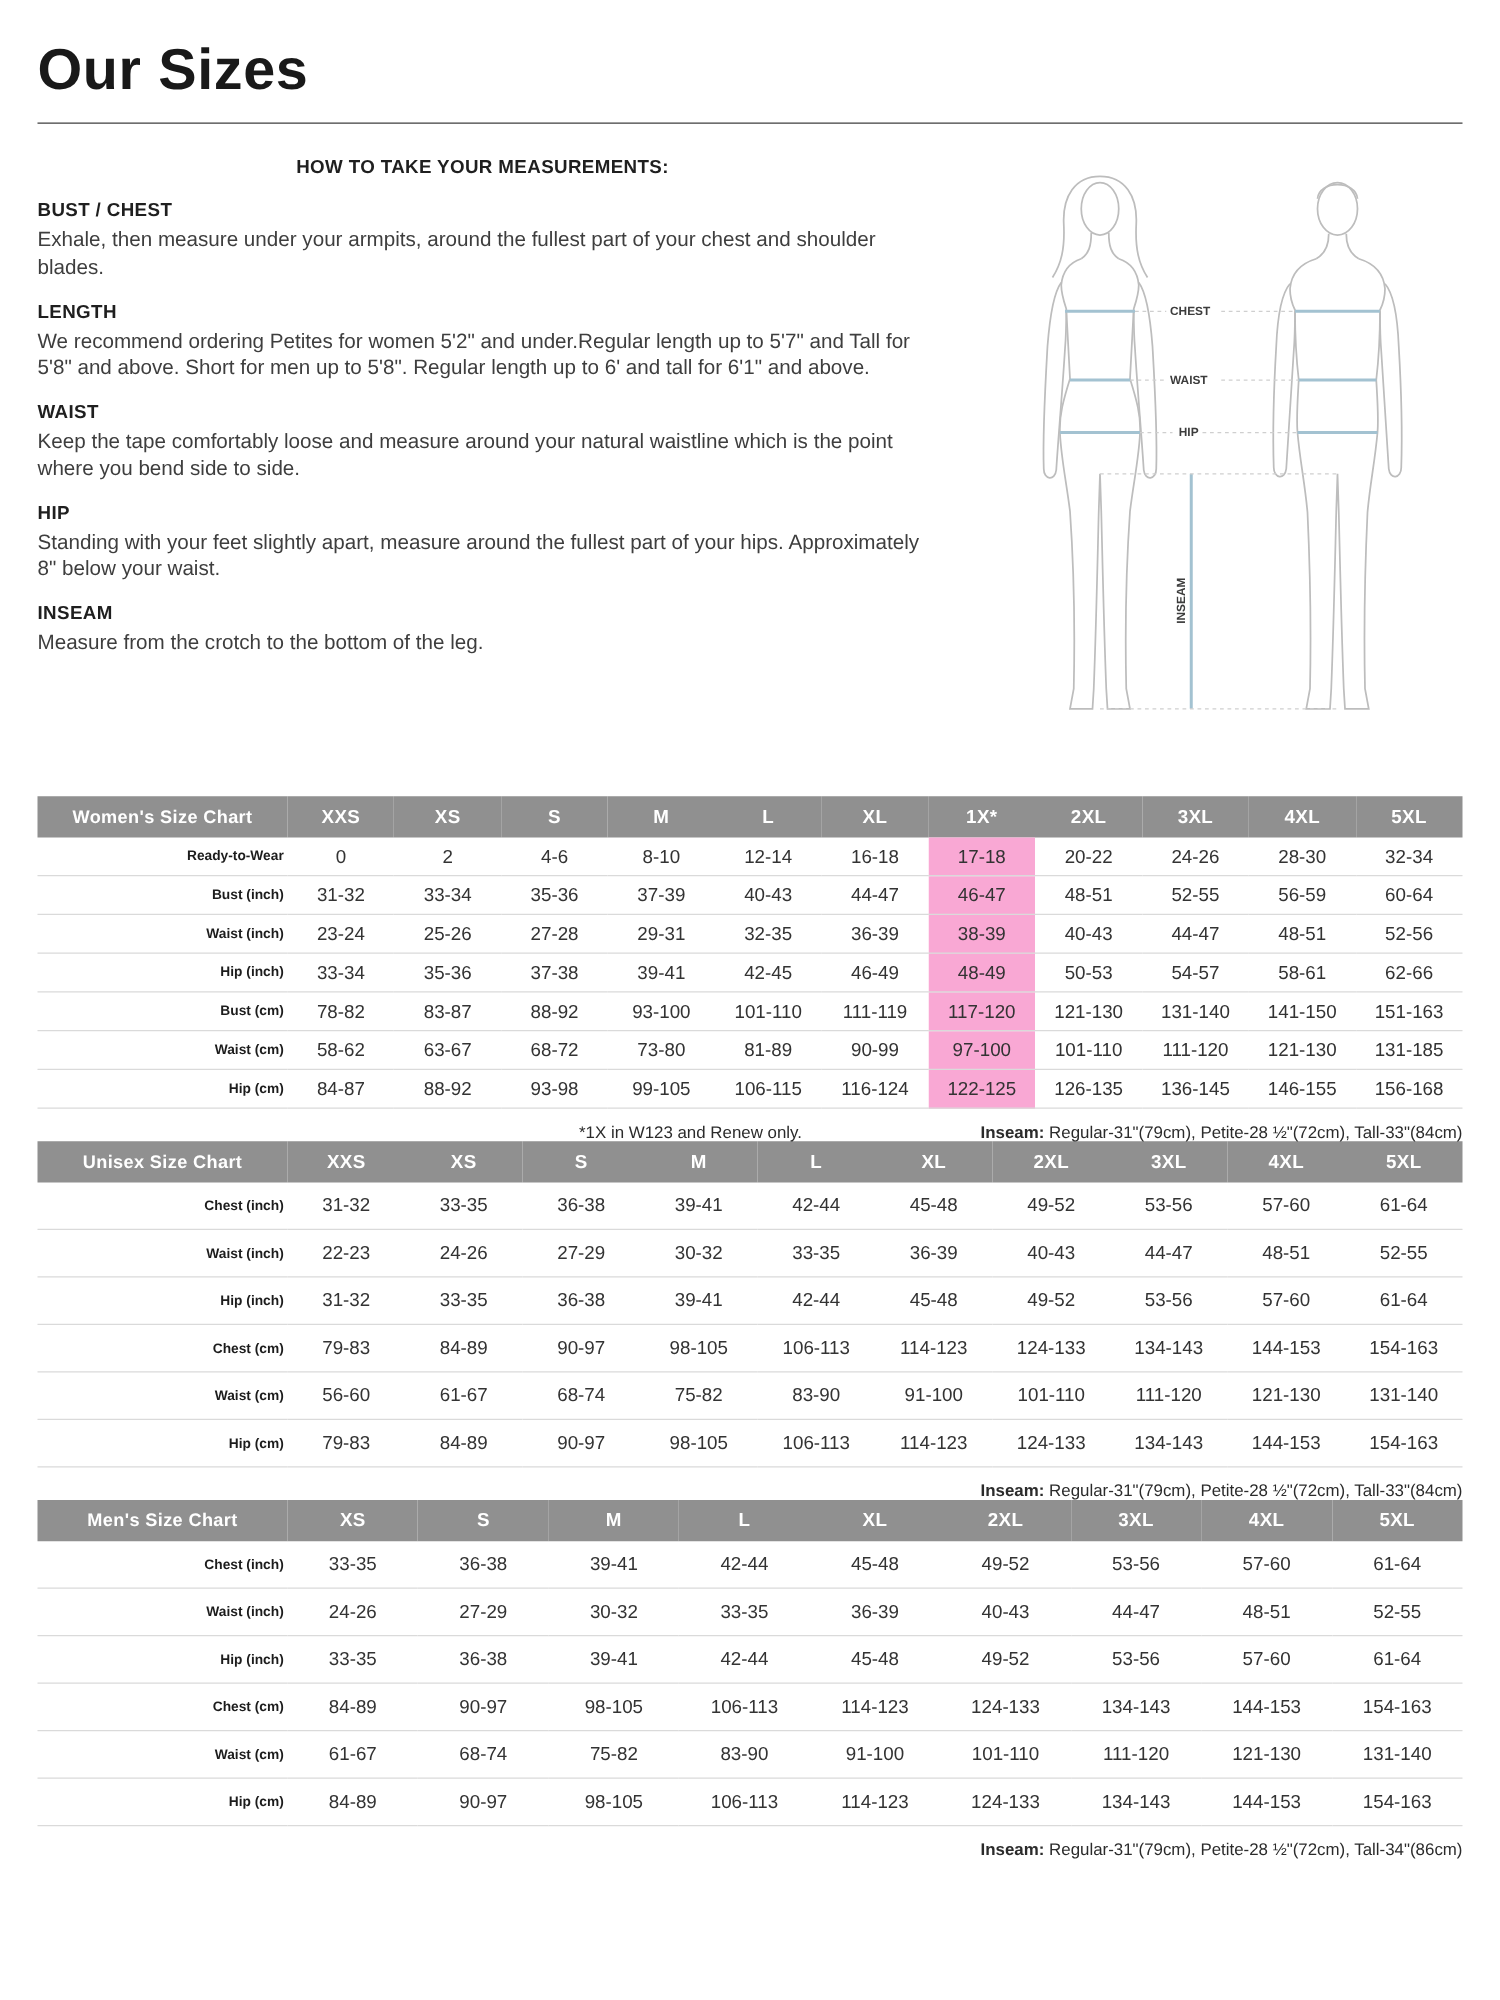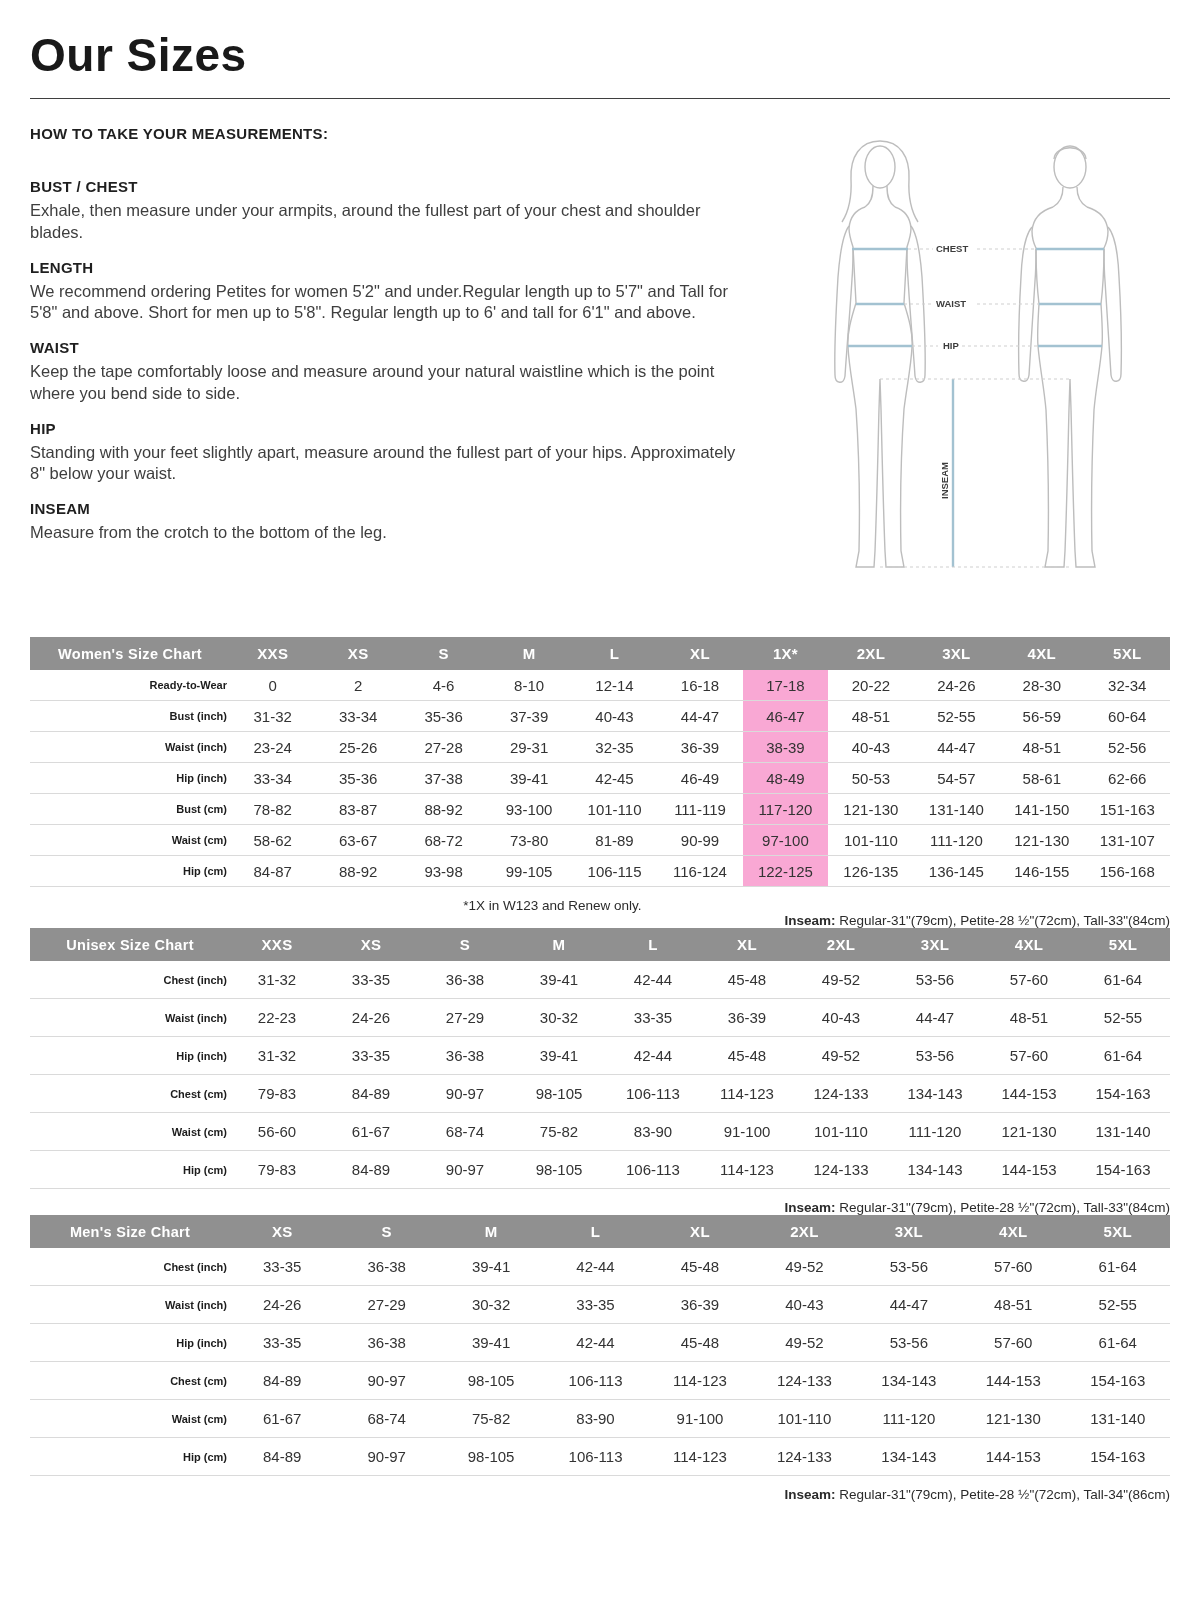--- a/index.html
+++ b/index.html
@@ -5,40 +5,40 @@
   * { box-sizing: border-box; }
   html,body { margin:0; padding:0; background:#ffffff; }
   body { width:1200px; font-family:"Liberation Sans", sans-serif; color:#333; }
   .page { width:1200px; height:1584px; padding:24px 30px 10px; overflow:hidden; }
 
   .page-title { font-size:46px; font-weight:800; color:#191919; margin:4px 0 16px; letter-spacing:0.5px; }
   .title-divider { border:none; border-top:1.5px solid #3f3f3f; margin:0 0 26px; }
 
   .top-row { display:flex; gap:38px; }
   .instructions { width:712px; }
-  .how-heading { font-size:15px; font-weight:bold; color:#1f1f1f; letter-spacing:.3px; margin:0 0 36px; }
+  .how-heading { font-size:15px; font-weight:bold; color:#1f1f1f; letter-spacing:.3px; margin:0 0 18px;text-align:center; }
   .section { margin-bottom:15px; }
   .section-title { font-size:15px; font-weight:bold; color:#1f1f1f; letter-spacing:.3px; margin:0 0 5px; }
   .section-body { font-size:16.5px; line-height:1.32; color:#3e3e3e; margin:0; }
 
   .figure-wrap { flex:1; display:flex; justify-content:flex-end; align-items:flex-start; padding-top:2px; }
   svg text { font-family:"Liberation Sans", sans-serif; }
 
   .table-block { }
   .table-block.first { margin-top:40px; }
   .size-table { width:100%; border-collapse:collapse; table-layout:fixed; }
   .size-table th { background:#909090; color:#ffffff; font-weight:bold; font-size:15px; padding:8px 3px; text-align:center; letter-spacing:.3px; }
   .size-table th:first-child { width:200px; font-size:14.5px; }
   .size-table td { font-size:15px; color:#333; text-align:center; border-bottom:1px solid #dadada; }
   .size-table td.row-label { font-weight:bold; color:#1c1c1c; text-align:right; padding-right:18px; font-size:11px; }
   .size-table td.hl { background:#f9a8d4; }
   #table0 td { padding:6.5px 3px; }
   #table1 td, #table2 td { padding:10px 3px; }
 
-  .notes { display:flex; align-items:flex-start; font-size:13.5px; color:#2b2b2b; margin-top:11px;flex-direction:column; }
+  .notes { display:flex; align-items:flex-end; font-size:13.5px; color:#2b2b2b; margin-top:11px; }
   .note-star { margin-left:38%; }
   .note-inseam { margin-left:auto; }
   .note-inseam b { font-weight:bold; }
 </style>
 </head>
 <body>
 
 <div class="page">
 
   <h1 class="page-title">Our Sizes</h1>
@@ -248,21 +248,21 @@
               <td>58-62</td>
               <td>63-67</td>
               <td>68-72</td>
               <td>73-80</td>
               <td>81-89</td>
               <td>90-99</td>
               <td class="hl">97-100</td>
               <td>101-110</td>
               <td>111-120</td>
               <td>121-130</td>
-              <td>131-107</td>
+              <td>131-185</td>
             </tr>
             <tr>
               <td class="row-label">Hip (cm)</td>
               <td>84-87</td>
               <td>88-92</td>
               <td>93-98</td>
               <td>99-105</td>
               <td>106-115</td>
               <td>116-124</td>
               <td class="hl">122-125</td>

